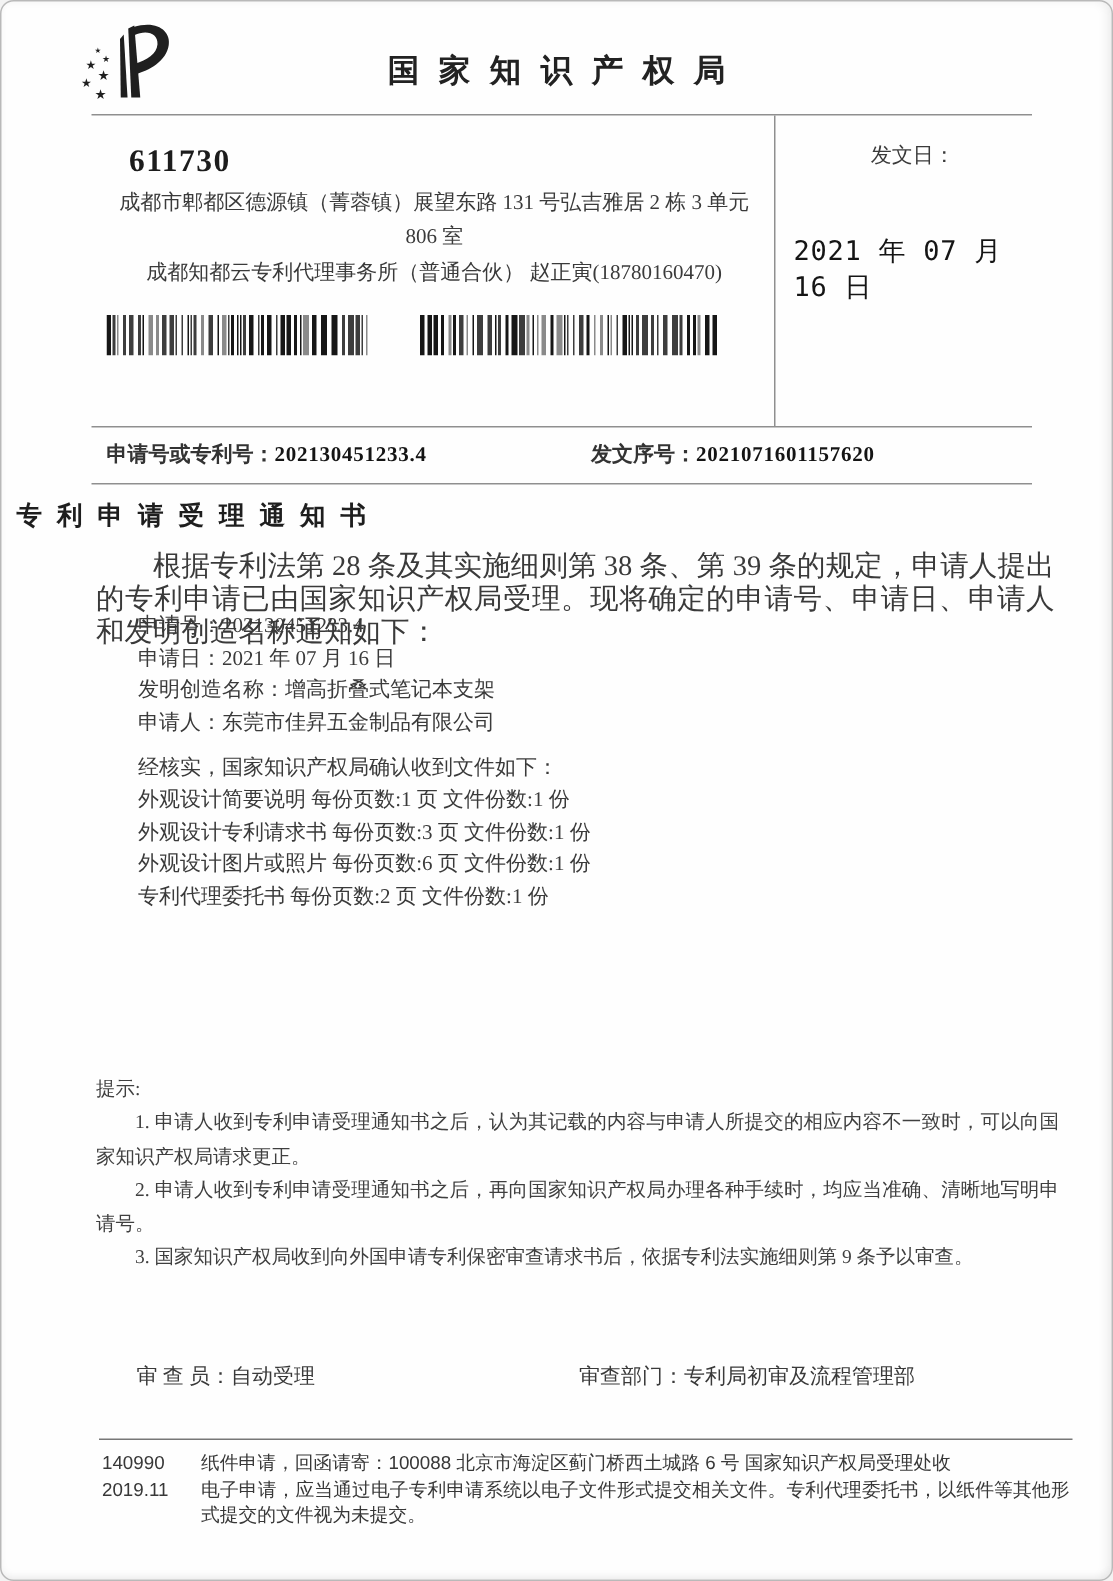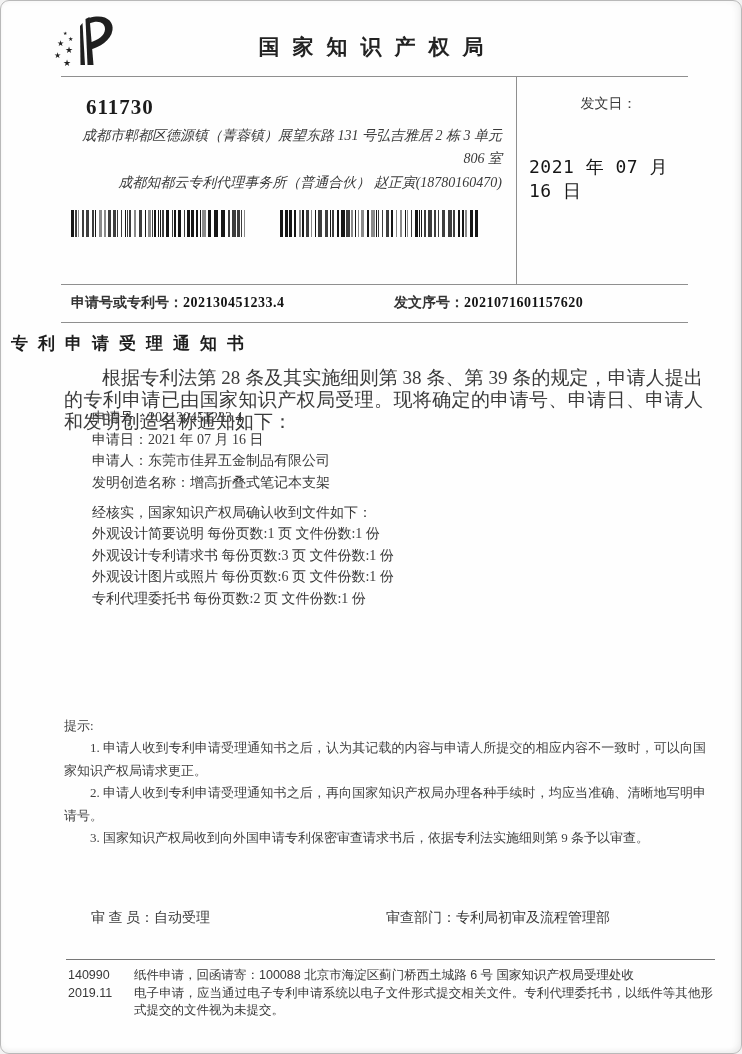--- a/index.html
+++ b/index.html
@@ -24,21 +24,21 @@
     letter-spacing:13px;padding-left:13px;color:#222;
   }
   
   .headbox{
     position:absolute;left:60px;top:75px;width:627px;height:209px;
     border-top:1px solid #8f8f8f;border-bottom:1px solid #8f8f8f;
     display:flex;box-sizing:border-box;
   }
   .head-left{width:455px;box-sizing:border-box;padding-top:18px;}
   .postal{margin-left:25px;font-size:21px;font-weight:bold;letter-spacing:1px;color:#1c1c1c;}
-  .addr{margin:4px 14px 0 16px;text-align:right;font-size:14px;line-height:23px;color:#3a3a3a;font-style:italic;}
+  .addr{margin:4px 14px 0 16px;text-align:center;font-size:14px;line-height:23px;color:#3a3a3a;}
   .agency{margin-top:1px;}
   .barcodes{display:flex;gap:31px;margin:16px 0 0 10px;}
   .barcode{display:block;height:27px;}
   .head-right{flex:1;border-left:1px solid #8f8f8f;box-sizing:border-box;padding:18px 0 0 12px;}
   .issue-label{font-size:14px;color:#3a3a3a;text-align:center;}
   .issue-date{
     margin-top:42px;font-size:18px;color:#151515;
     font-family:"DejaVu Sans Mono","Liberation Mono",monospace;
     letter-spacing:.5px;
   }
@@ -226,22 +226,22 @@
     </div>
   </div>
 
   <div class="notice-title">专利申请受理通知书</div>
 
   <div class="intro">根据专利法第 28 条及其实施细则第 38 条、第 39 条的规定，申请人提出的专利申请已由国家知识产权局受理。现将确定的申请号、申请日、申请人和发明创造名称通知如下：</div>
 
   <div class="fields">
     <div><span>申请号：</span><span>202130451233.4</span></div>
     <div><span>申请日：</span><span>2021 年 07 月 16 日</span></div>
+    <div><span>发明创造名称：</span><span>增高折叠式笔记本支架</span></div>
     <div><span>申请人：</span><span>东莞市佳昇五金制品有限公司</span></div>
-    <div><span>发明创造名称：</span><span>增高折叠式笔记本支架</span></div>
   </div>
 
   <div class="received">
     <div>经核实，国家知识产权局确认收到文件如下：</div>
     <div>外观设计简要说明 每份页数:1 页  文件份数:1 份</div>
     <div>外观设计专利请求书 每份页数:3 页  文件份数:1 份</div>
     <div>外观设计图片或照片 每份页数:6 页  文件份数:1 份</div>
     <div>专利代理委托书 每份页数:2 页  文件份数:1 份</div>
   </div>
 

